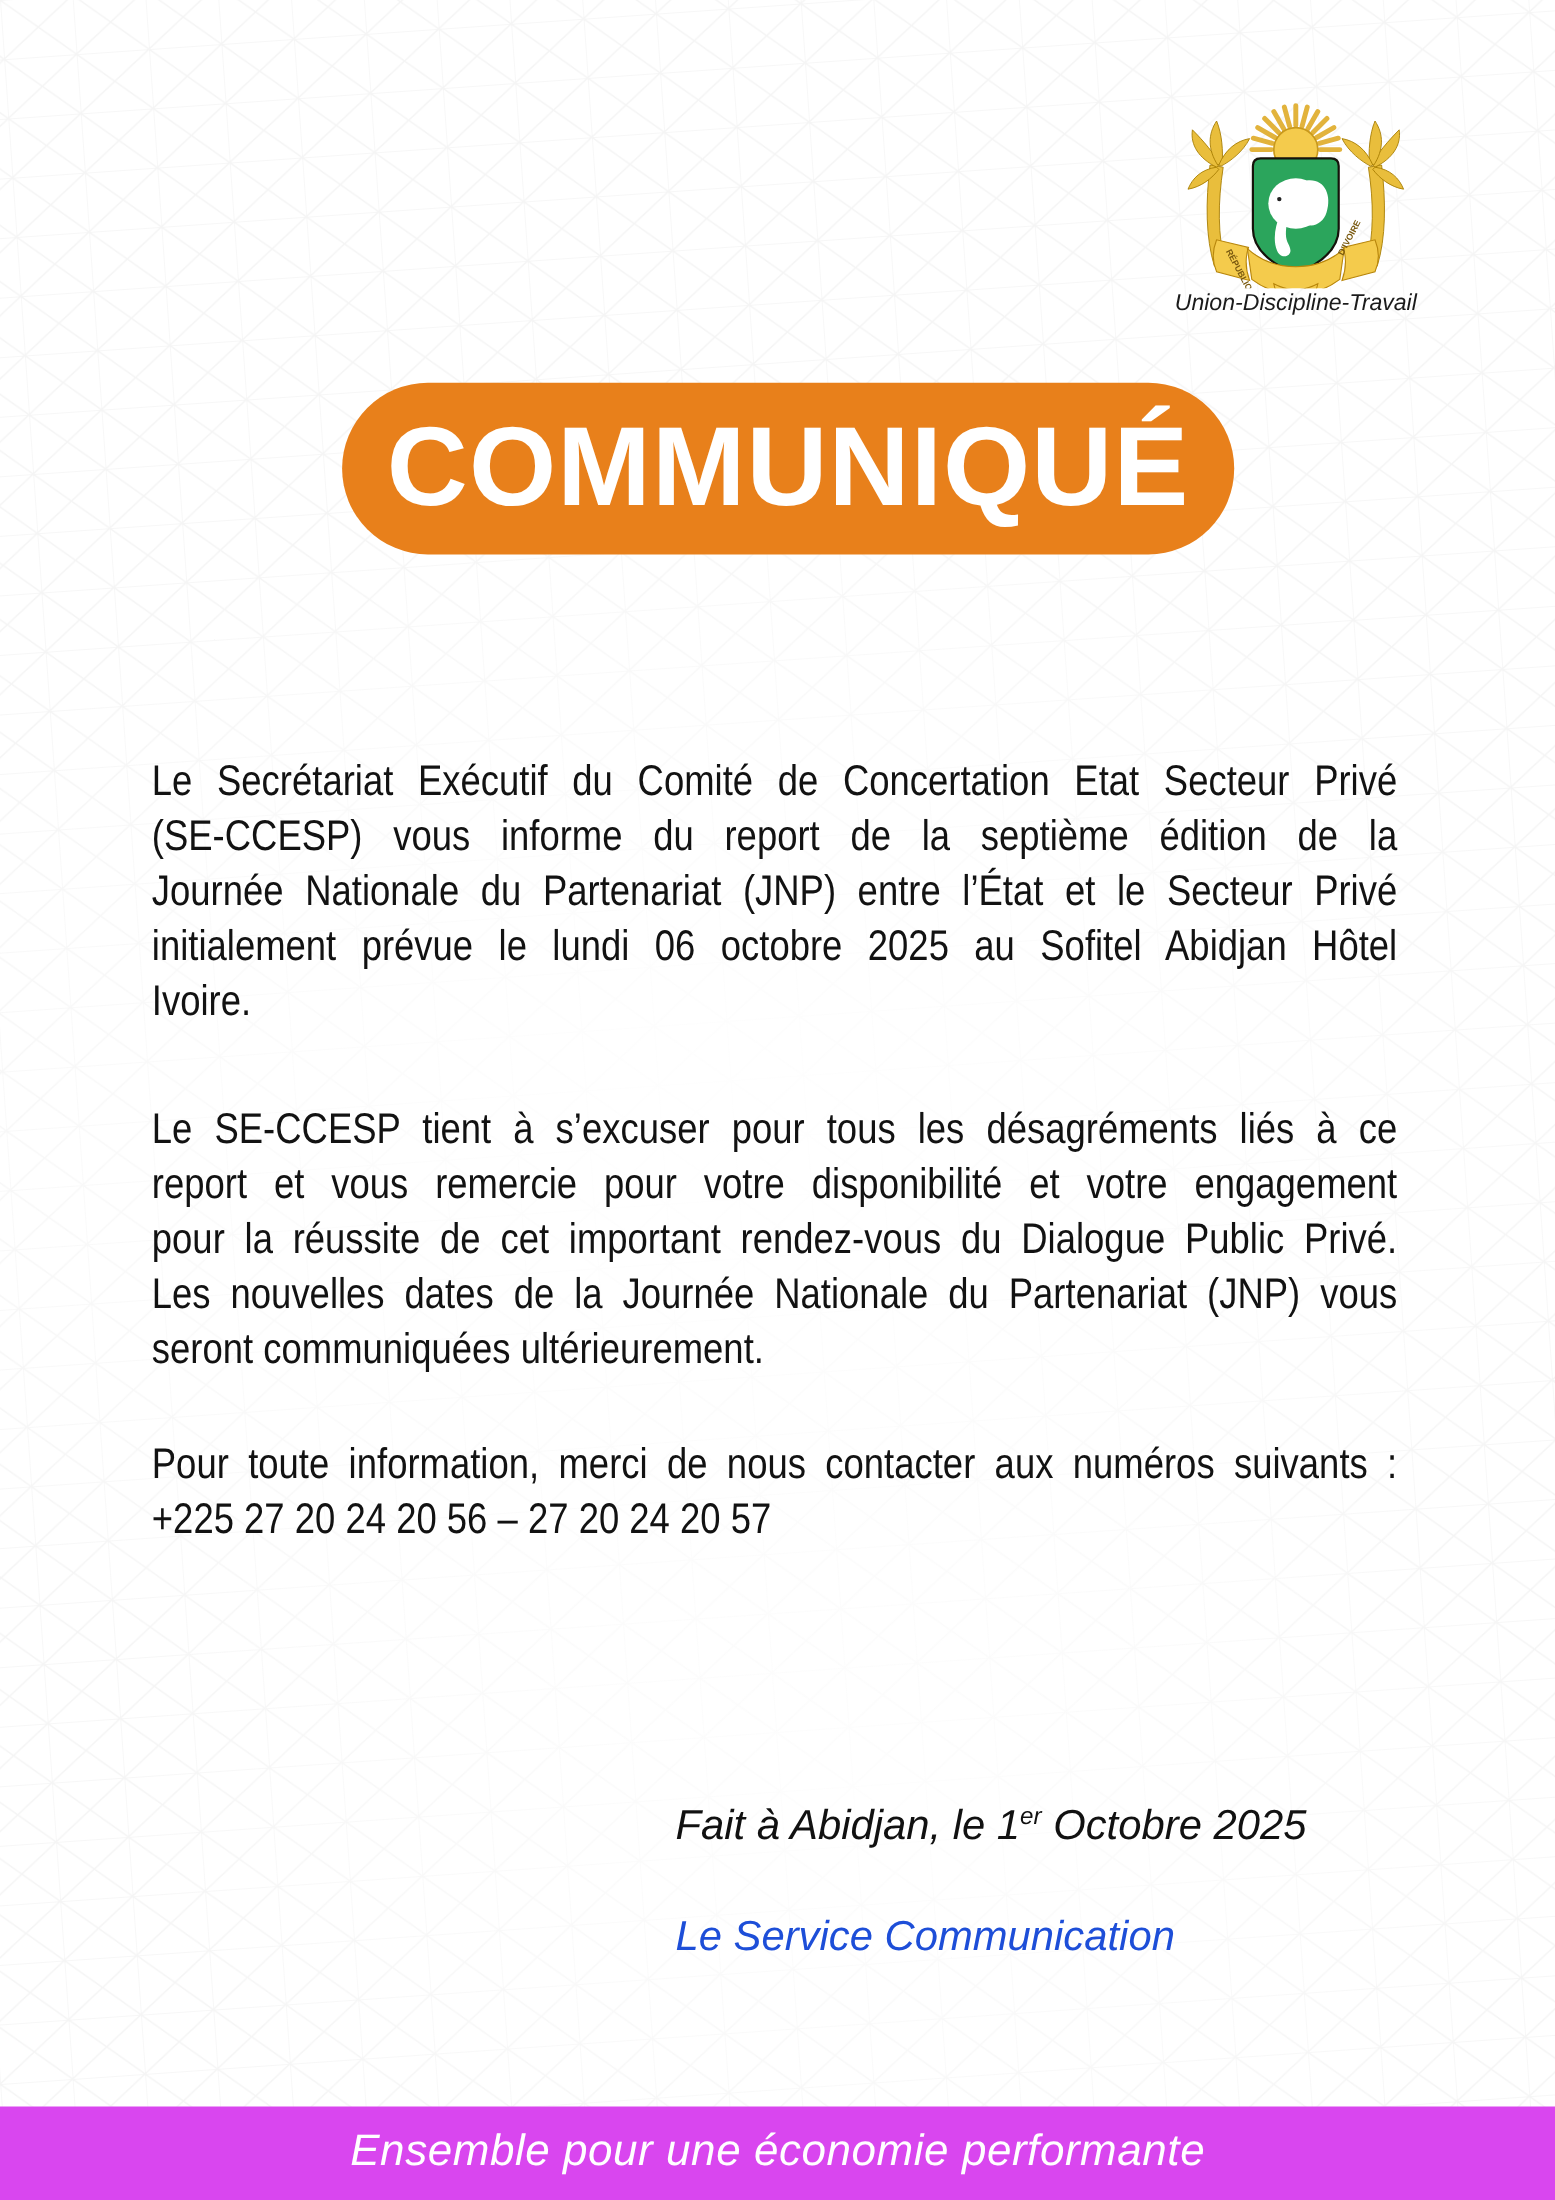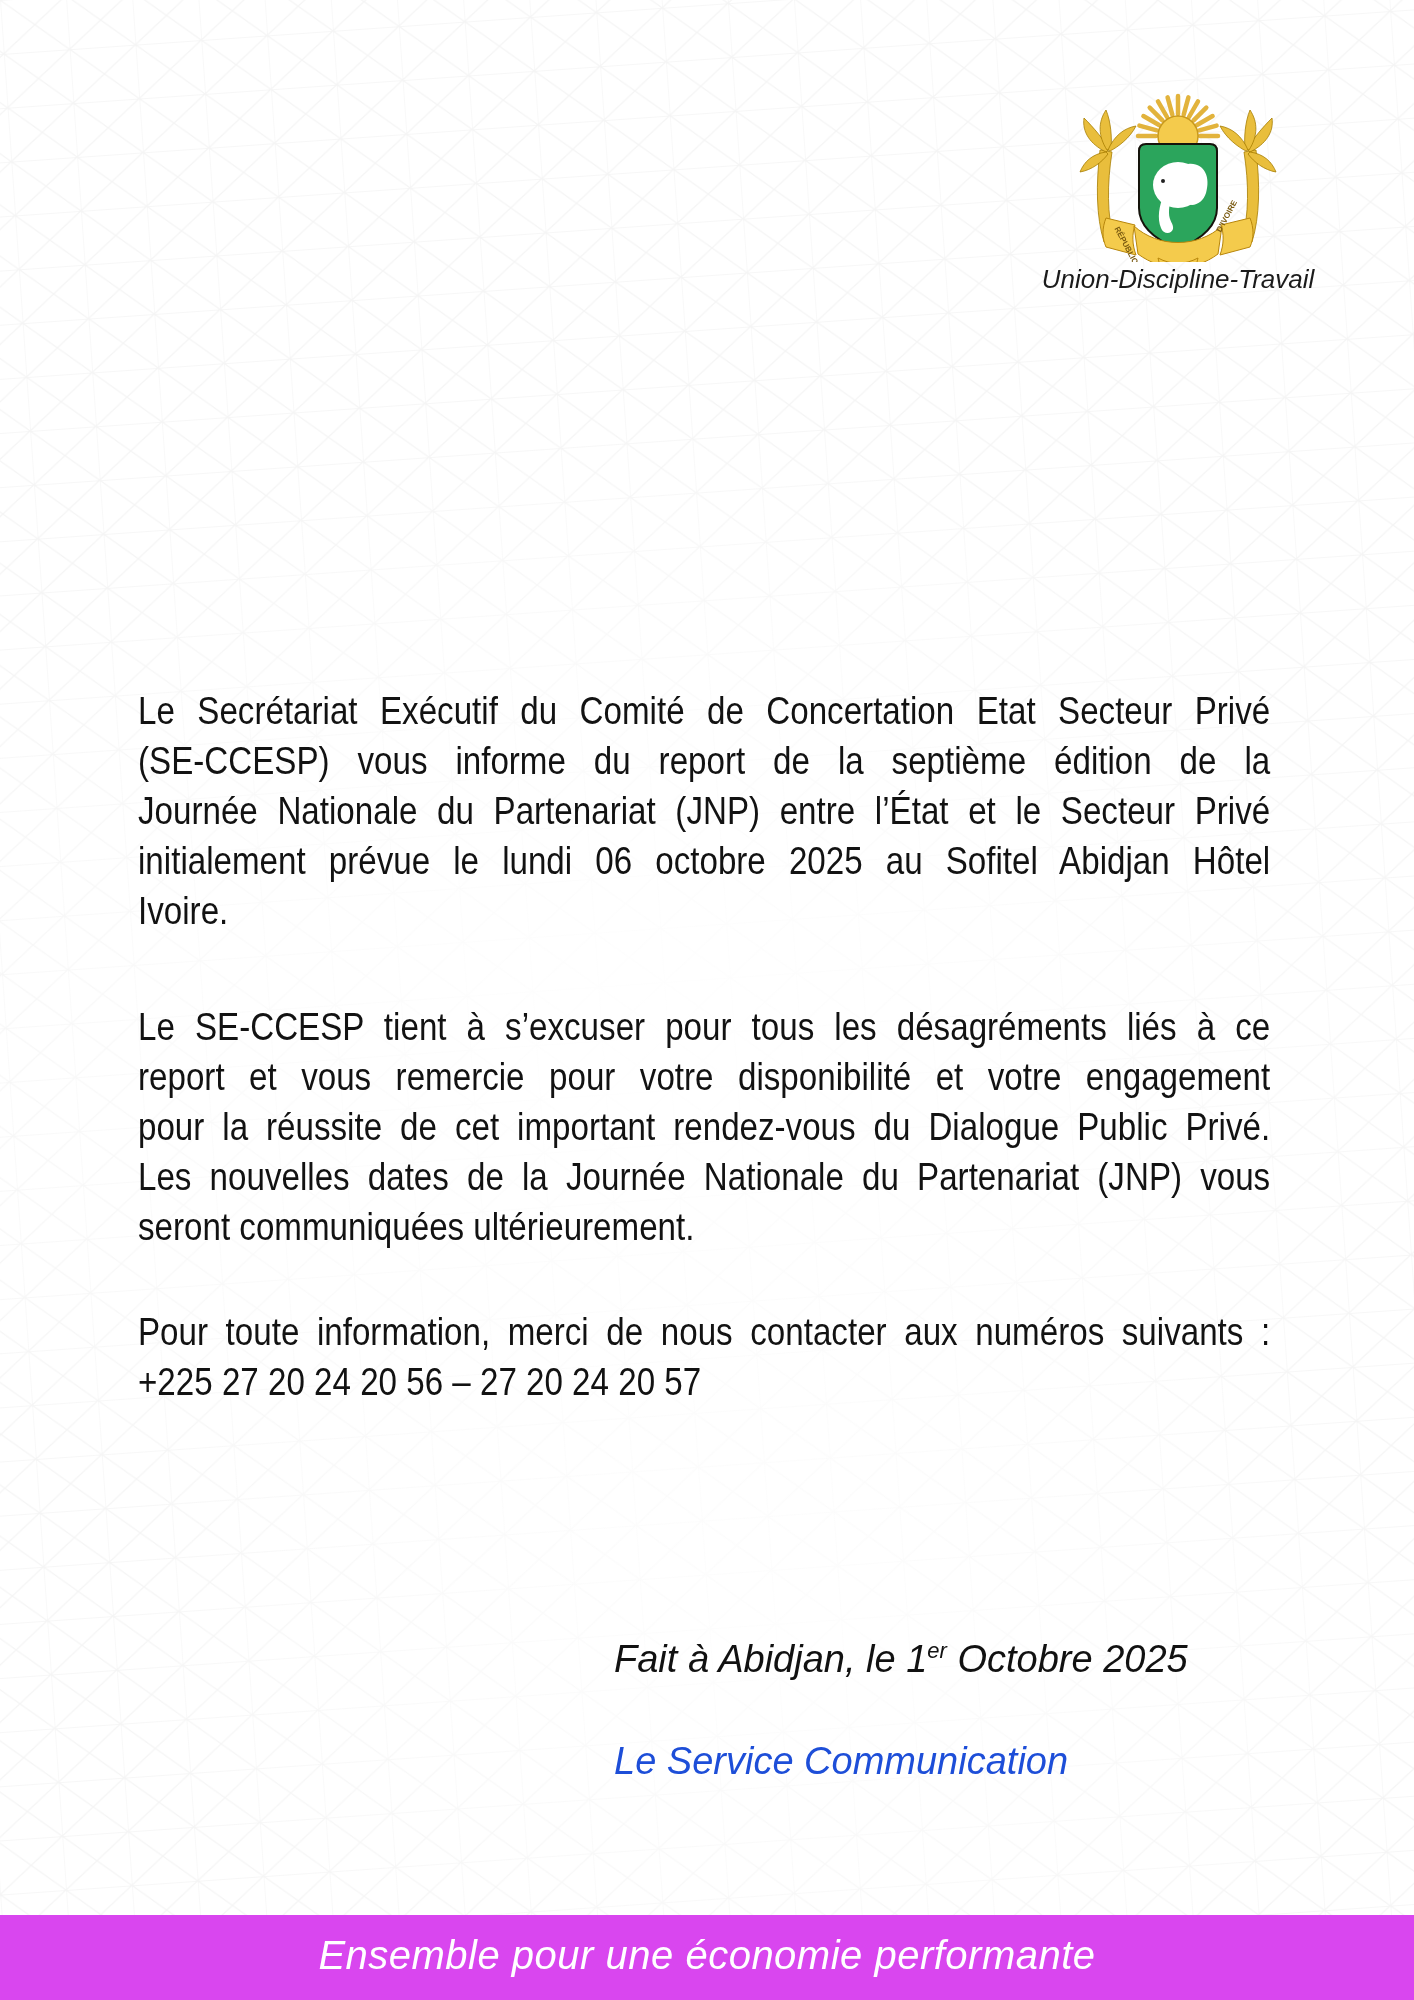--- a/index.html
+++ b/index.html
@@ -19,21 +19,21 @@
   .ccesp-logo{position:absolute;left:150px;top:150px;display:flex;}
   .ccesp-emblem{margin-top:2px;}
   .ccesp-text{margin-left:6px;padding-top:16px;}
   .ccesp-name{font-size:37px;font-weight:bold;letter-spacing:1px;line-height:37px;color:#149E52;}
   .ccesp-sub1{margin-top:7px;font-size:14.5px;font-weight:bold;letter-spacing:.4px;color:#ED8522;}
   .ccesp-sub2{margin-top:1px;font-size:15px;font-weight:bold;letter-spacing:1.2px;color:#ED8522;}
   
   .coat{position:absolute;left:1078px;top:92px;width:200px;height:170px;}
   .motto{
     position:absolute;left:1000px;top:264px;width:356px;text-align:center;
-    font-size:26px;font-style:italic;color:#1b1b1b;
+    font-size:21px;font-style:italic;color:#1b1b1b;
   }
   
   .banner{
     position:absolute;left:311px;top:348px;width:811px;height:156px;
     background:#E8801B;border-radius:78px;
     display:flex;align-items:center;justify-content:center;
   }
   .banner-title{font-size:102px;font-weight:bold;color:#ffffff;letter-spacing:1px;padding-bottom:4px;}
   
   .block{
@@ -111,20 +111,23 @@
       <path d="M80,166 C93,173 107,173 120,166 L116,182 C105,187 95,187 84,182 Z"></path>
     </g>
     <g fill="#7a5a10" font-size="8" font-weight="bold">
       <text x="33" y="138" transform="rotate(62 36 140)">RÉPUBLIQUE</text>
       <text x="146" y="134" transform="rotate(-62 150 140)">D'IVOIRE</text>
       <text x="86" y="177">DE CÔTE</text>
     </g>
   </svg>
   <div class="motto">Union-Discipline-Travail</div>
 
+  <div class="banner">
+    <div class="banner-title">COMMUNIQUÉ</div>
+  </div>
 
   <div class="block block-1">
     <div class="line">Le Secrétariat Exécutif du Comité de Concertation Etat Secteur Privé</div>
     <div class="line">(SE-CCESP) vous informe du report de la septième édition de la</div>
     <div class="line">Journée Nationale du Partenariat (JNP) entre l’État et le Secteur Privé</div>
     <div class="line">initialement prévue le lundi 06 octobre 2025 au Sofitel Abidjan Hôtel</div>
     <div class="line last">Ivoire.</div>
   </div>
 
   <div class="block block-2">

